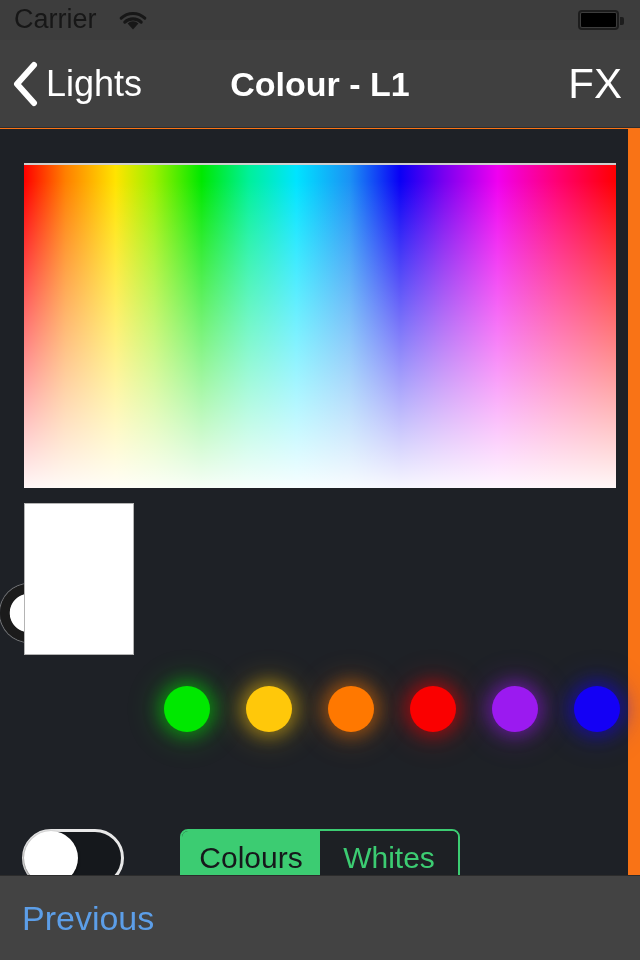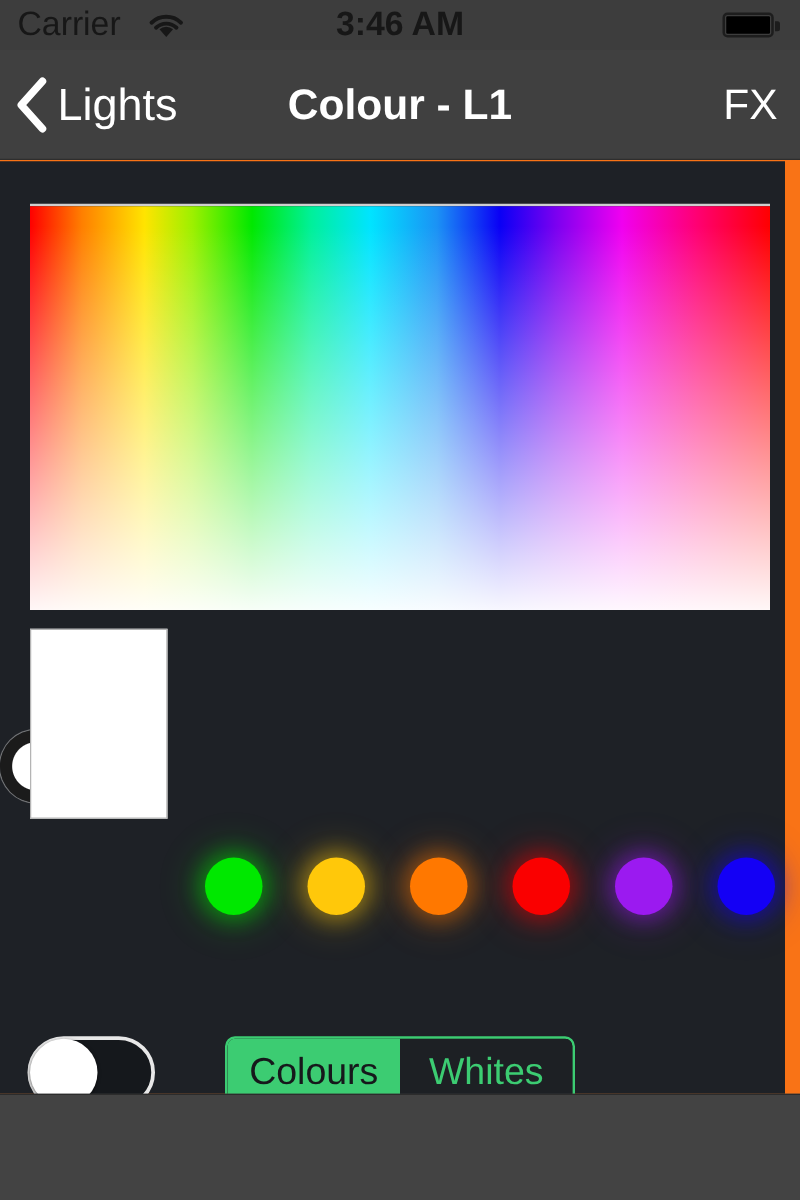--- a/index.html
+++ b/index.html
@@ -108,21 +108,21 @@
     font-size: 34px;
     font-weight: bold;
     color: #ffffff;
   }
   #fx-button {
     position: absolute;
     right: 18px; top: 0;
     height: 88px;
     display: flex;
     align-items: center;
-    font-size: 34px;
+    font-size: 42px;
     color: #ffffff;
     cursor: pointer;
   }
 
   
   #content {
     position: absolute;
     left: 0; top: 129px;
     width: 628px; height: 746px;
     background: #1e2126;
@@ -320,21 +320,20 @@
 
   <div id="status-bar">
     <div id="carrier-label">Carrier</div>
     <div id="wifi-icon">
       <svg viewBox="0 0 30 22" width="30" height="22">
         <path d="M15 19.5 L9.6 13.4 a8.2 8.2 0 0 1 10.8 0 Z" fill="#171717"></path>
         <path d="M3.2 8.2 a17 17 0 0 1 23.6 0" stroke="#171717" stroke-width="3.1" fill="none" stroke-linecap="round"></path>
         <path d="M6.8 12.2 a11.8 11.8 0 0 1 16.4 0" stroke="#171717" stroke-width="3.1" fill="none" stroke-linecap="round"></path>
       </svg>
     </div>
-    <div id="status-time">3:46 AM</div>
     <div id="battery-icon">
       <div id="battery-body"></div>
       <div id="battery-fill"></div>
       <div id="battery-cap"></div>
     </div>
   </div>
 
   <div id="nav-bar">
     <div id="back-button">
       <span id="back-chevron">
@@ -381,15 +380,16 @@
       <div id="brightness-slider">
         <div id="slider-track-filled" style="background: rgb(10, 115, 232);"></div>
         <div id="slider-knob"></div>
       </div>
       <div id="brightness-value">100 %</div>
     </div>
 
   </div>
 
   <div id="bottom-toolbar">
+    <div id="previous-button" style="color: rgb(92, 158, 232);">Previous</div>
   </div>
 
 </div>
 
 </body></html>

